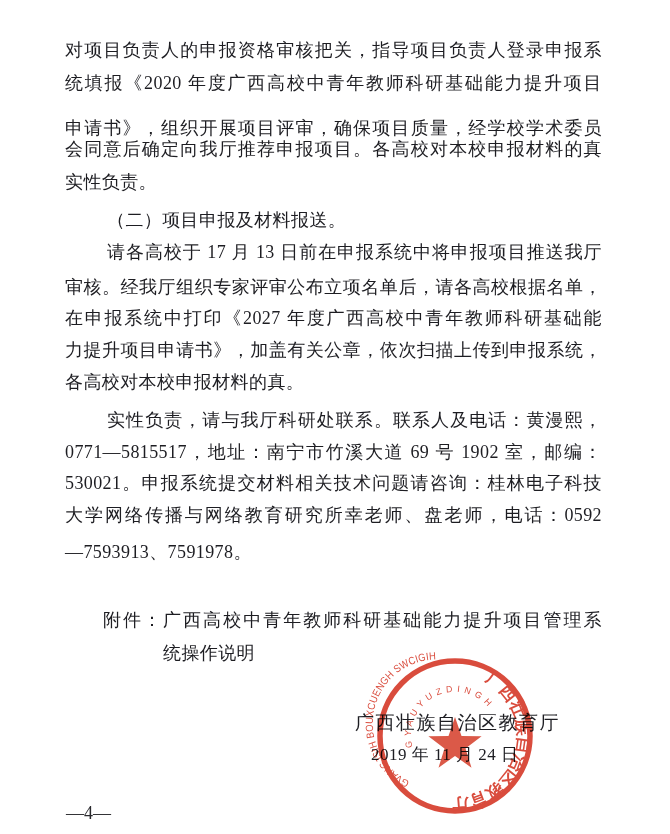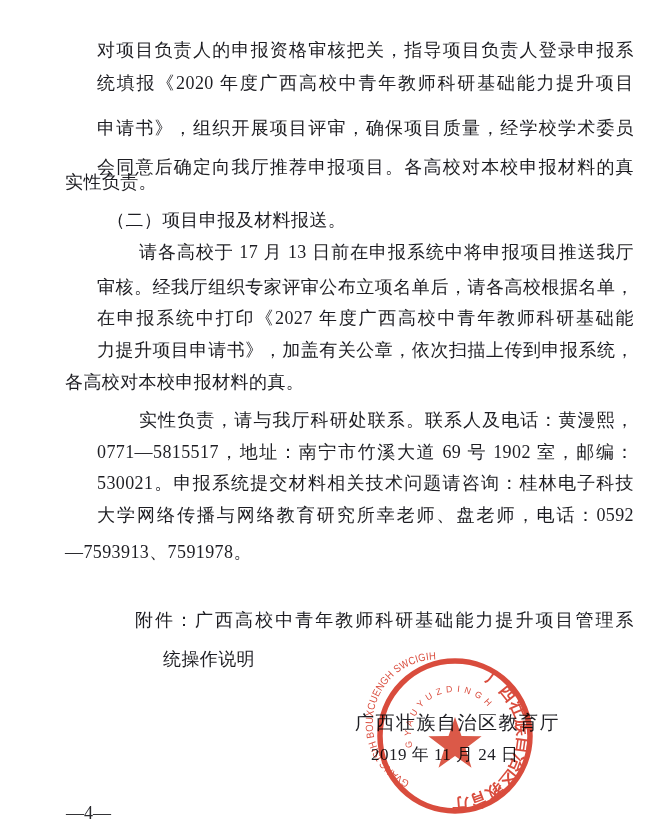--- a/index.html
+++ b/index.html
@@ -15,25 +15,24 @@
   .line{
     position:absolute;left:0;width:537px;
     font-size:18px;line-height:24px;
     letter-spacing:0.4px;
     white-space:pre;
   }
   .line.j{
     white-space:normal;
     text-align:justify;
     text-align-last:justify;
-    margin-left:32px;
   }
   .ind2{padding-left:42px;width:495px;font-family:Liberation Serif, serif;}
   .indAtt{padding-left:38px;width:499px;}
-  .indCont{padding-left:98px;width:439px;margin-top:6px;}
+  .indCont{padding-left:98px;width:439px;}
   .sig-org{
     position:absolute;left:355px;top:711px;
     font-size:19px;line-height:24px;letter-spacing:1.5px;
   }
   .sig-date{
     position:absolute;left:371px;top:744px;
     font-size:17px;line-height:22px;letter-spacing:0.5px;
   }
   .page-num{
     position:absolute;left:66px;top:802px;
@@ -50,21 +49,21 @@
 </style>
 </head>
 <body>
 
 <div class="page">
 
   <div class="body-text">
     <div class="line j" style="top:38px">对项目负责人的申报资格审核把关，指导项目负责人登录申报系</div>
     <div class="line j" style="top:71px">统填报《2020 年度广西高校中青年教师科研基础能力提升项目</div>
     <div class="line j" style="top:116px">申请书》，组织开展项目评审，确保项目质量，经学校学术委员</div>
-    <div class="line j" style="top:155px">会同意后确定向我厅推荐申报项目。各高校对本校申报材料的真</div>
+    <div class="line j" style="top:137px">会同意后确定向我厅推荐申报项目。各高校对本校申报材料的真</div>
     <div class="line" style="top:170px">实性负责。</div>
     <div class="line ind2" style="top:208px">（二）项目申报及材料报送。</div>
     <div class="line ind2 j" style="top:240px">请各高校于 17 月 13 日前在申报系统中将申报项目推送我厅</div>
     <div class="line j" style="top:275px">审核。经我厅组织专家评审公布立项名单后，请各高校根据名单，</div>
     <div class="line j" style="top:306px">在申报系统中打印《2027 年度广西高校中青年教师科研基础能</div>
     <div class="line j" style="top:338px">力提升项目申请书》，加盖有关公章，依次扫描上传到申报系统，</div>
     <div class="line" style="top:370px">各高校对本校申报材料的真。</div>
     <div class="line ind2 j" style="top:408px">实性负责，请与我厅科研处联系。联系人及电话：黄漫熙，</div>
     <div class="line j" style="top:440px">0771—5815517，地址：南宁市竹溪大道 69 号 1902 室，邮编：</div>
     <div class="line j" style="top:471px">530021。申报系统提交材料相关技术问题请咨询：桂林电子科技</div>

